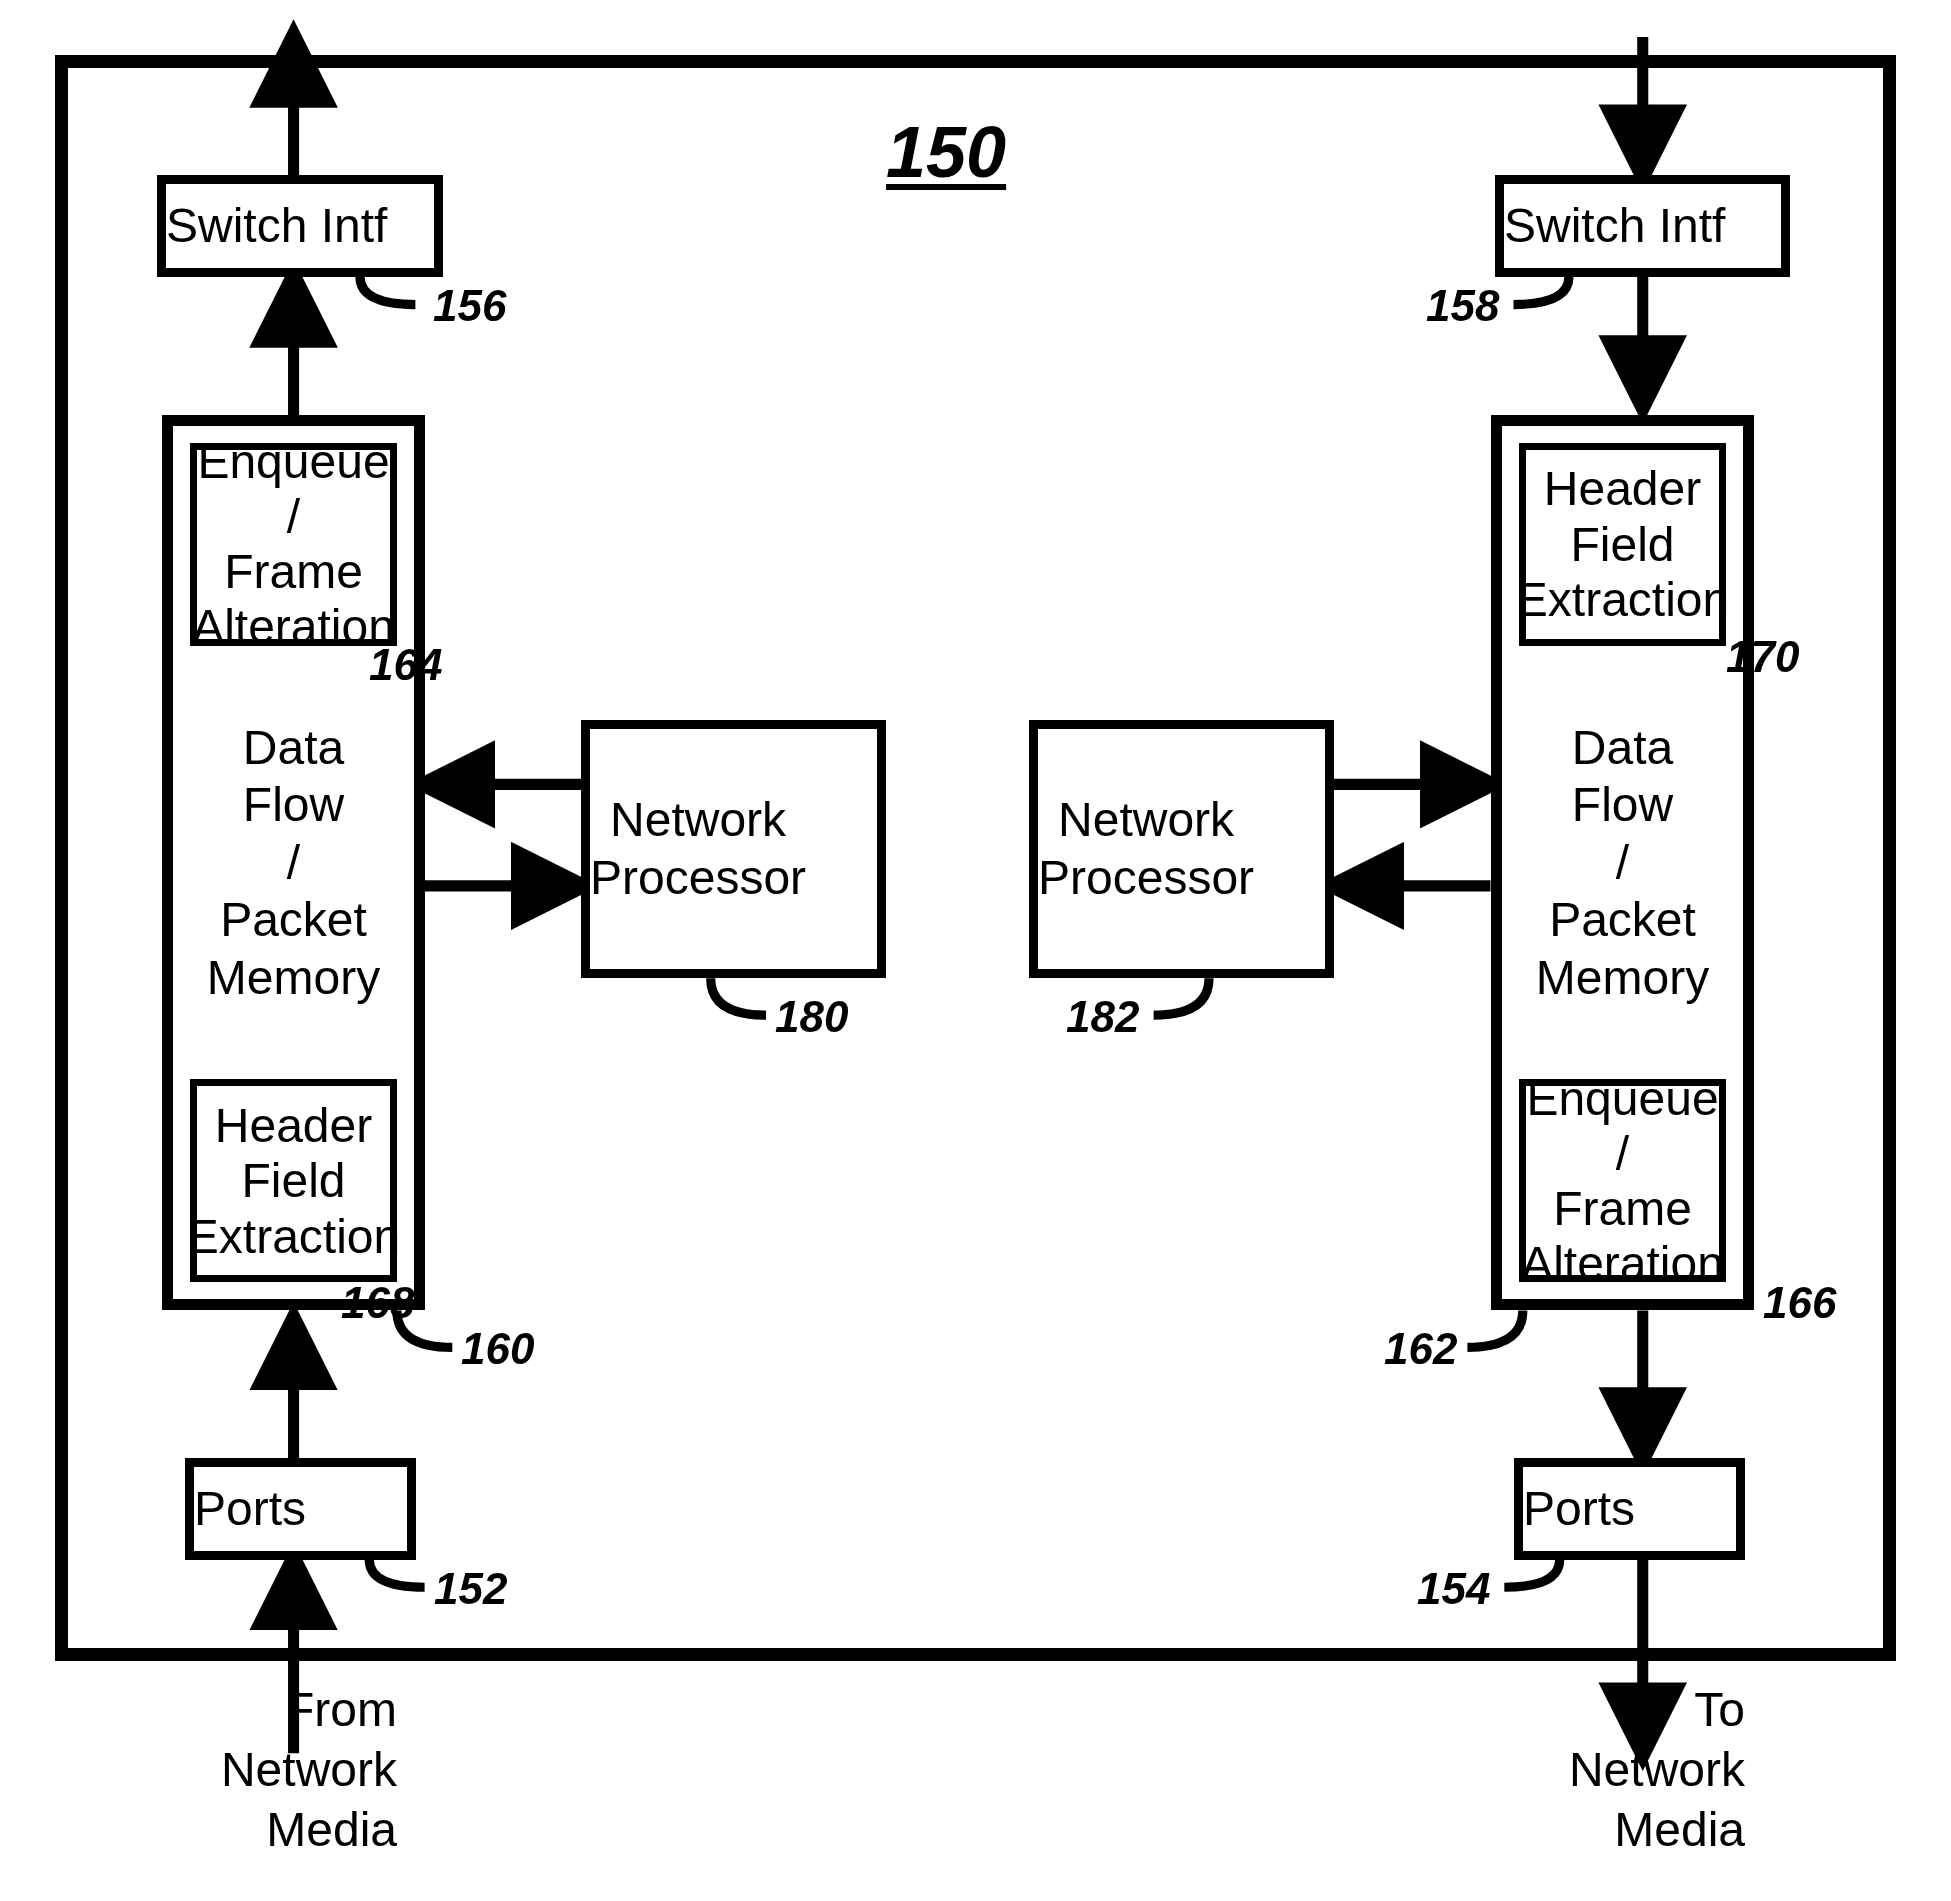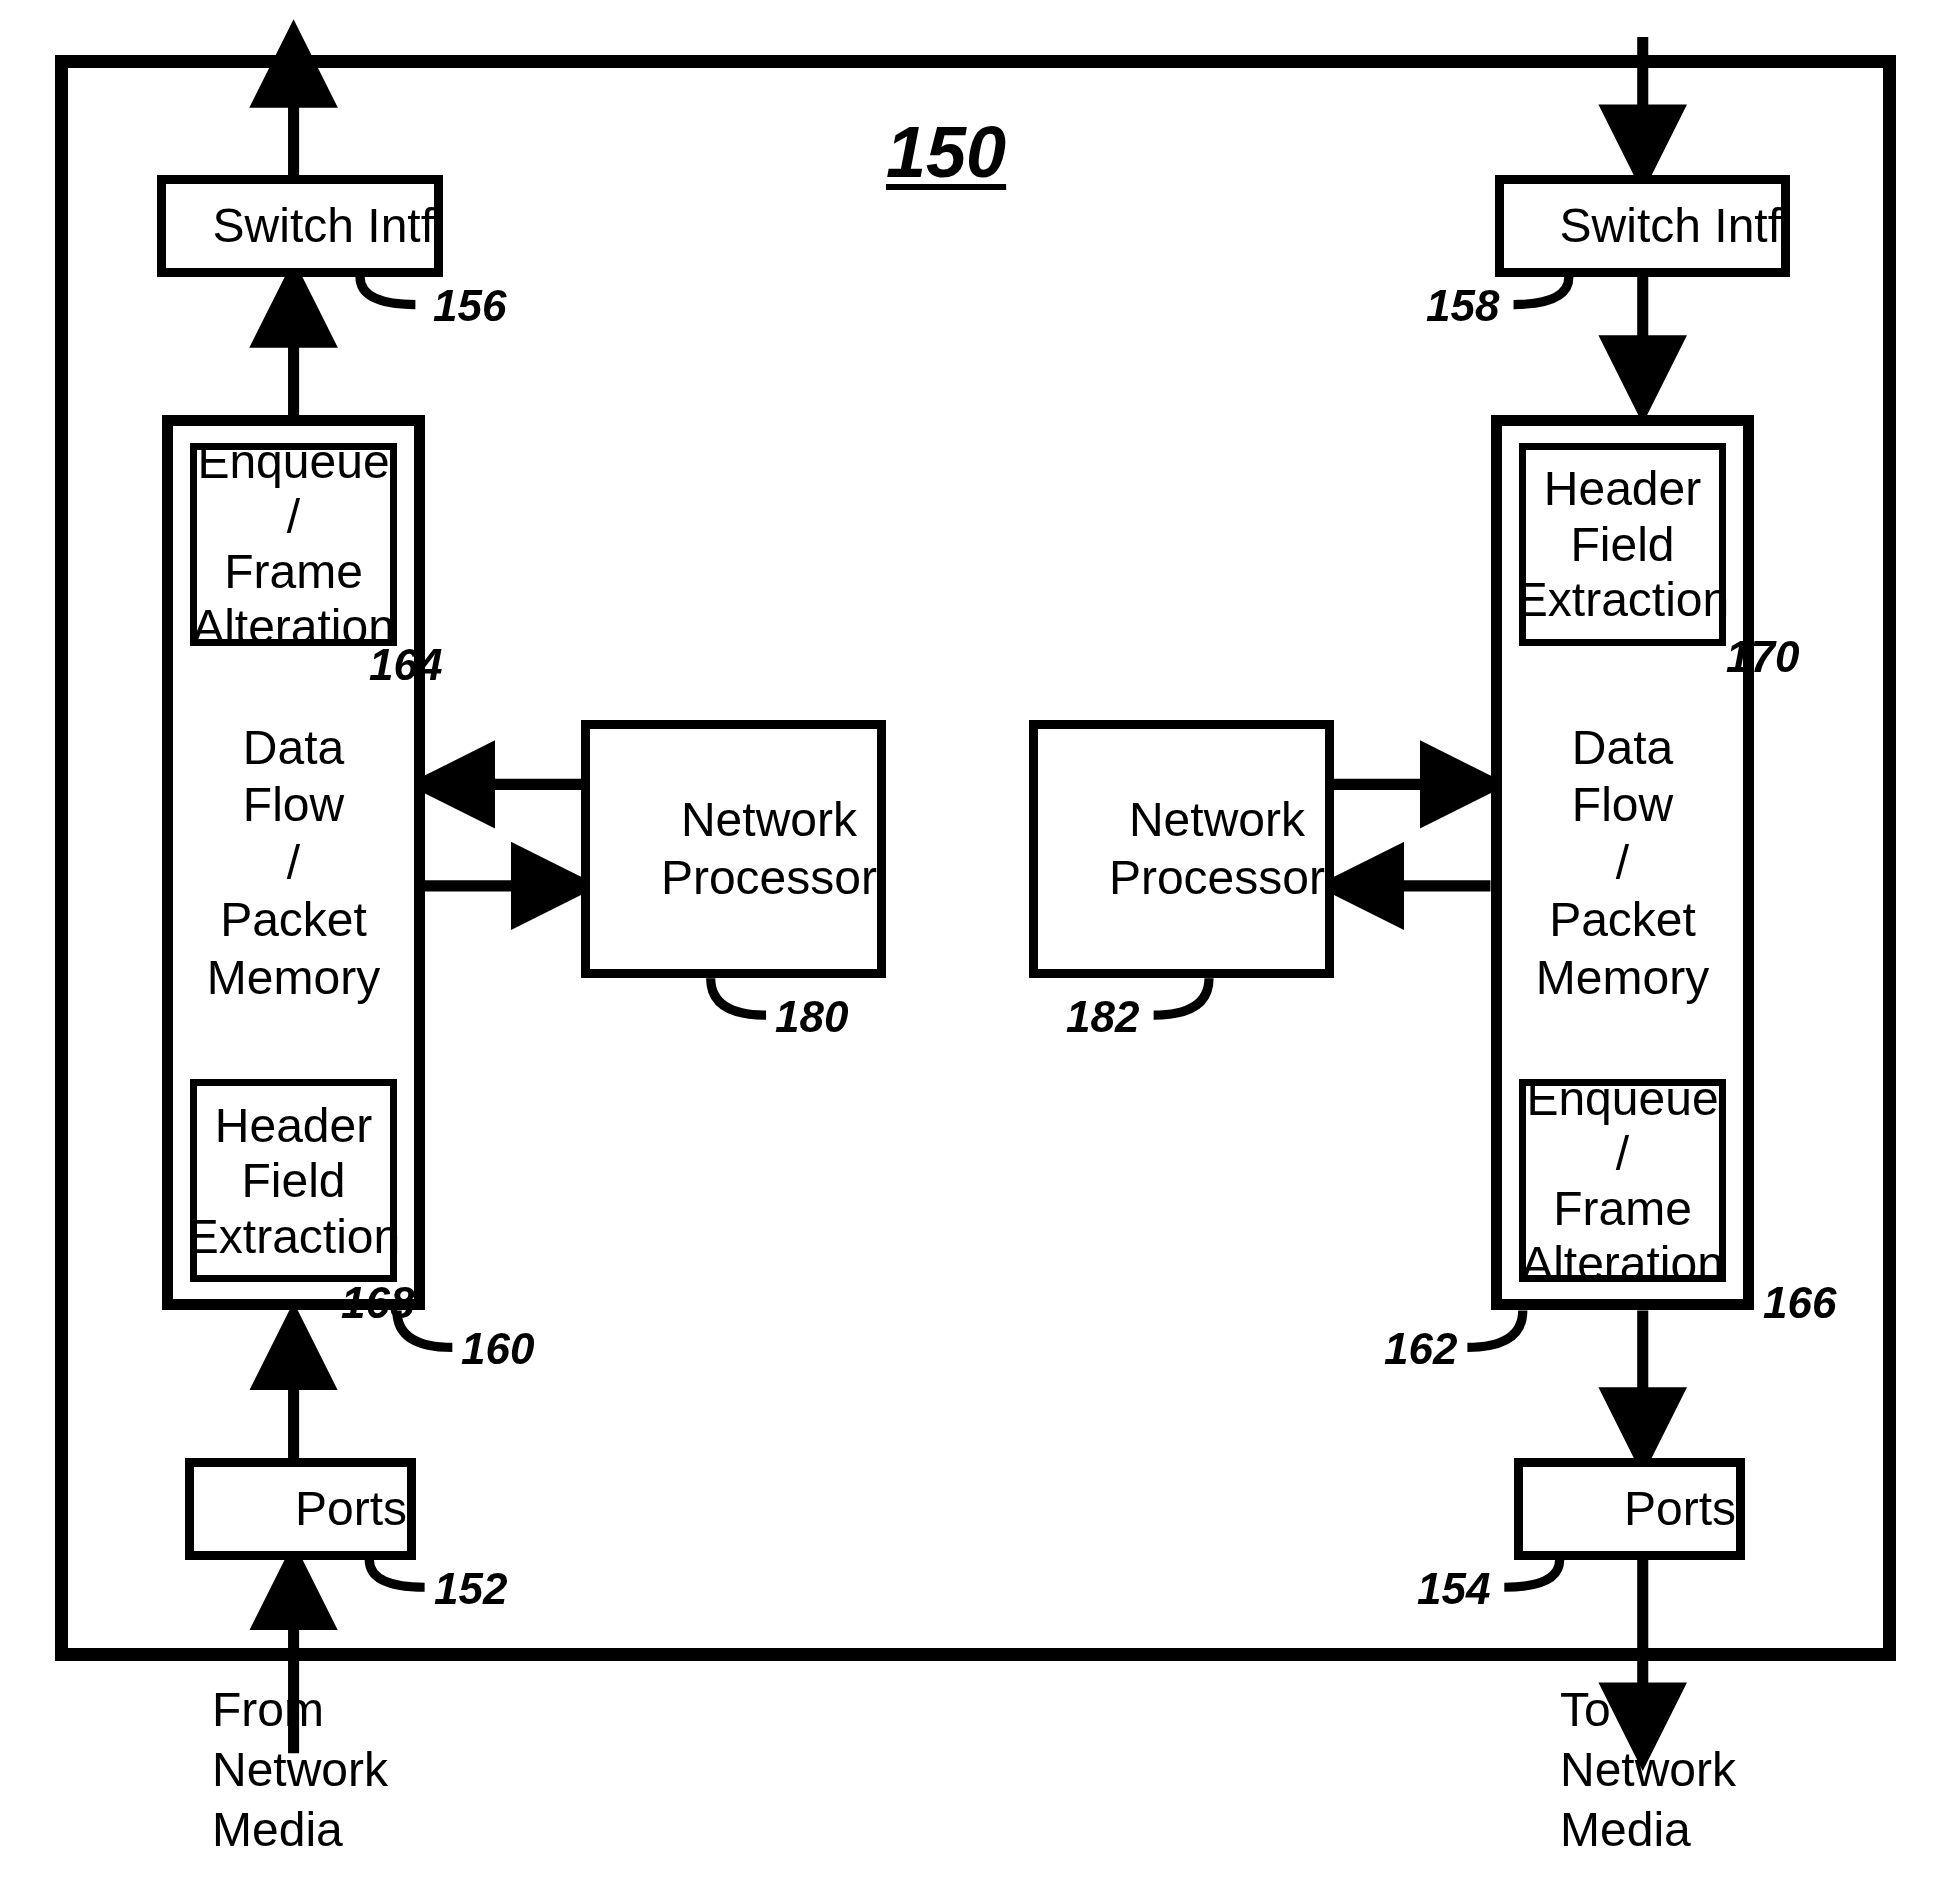--- a/index.html
+++ b/index.html
@@ -26,21 +26,21 @@
     box-sizing: border-box;
   }
   
   .box {
     position: absolute;
     border: 9.2px solid #000;
     box-sizing: border-box;
     background: #fff;
     display: flex;
     flex-direction: column;
-    align-items: flex-end;
+    align-items: flex-start;
     justify-content: center;
     text-align: center;
     font-size: 48px;
     line-height: 1.2;
   }
   .inner-box {
     border: 7.4px solid #000;
     box-sizing: border-box;
     background: #fff;
     display: flex;
@@ -73,21 +73,21 @@
     font-size: 72px;
     font-weight: bold;
     font-style: italic;
     text-decoration: underline;
     text-decoration-thickness: 5.5px;
     text-underline-offset: 7.4px;
   }
   .io-label {
     position: absolute;
     font-size: 48px;
-    text-align: left;
+    text-align: right;
     line-height: 1.25;
   }
   svg.arrows {
     position: absolute;
     left: 0;
     top: 0;
     width: 1952px;
     height: 1901px;
     pointer-events: none;
   }

